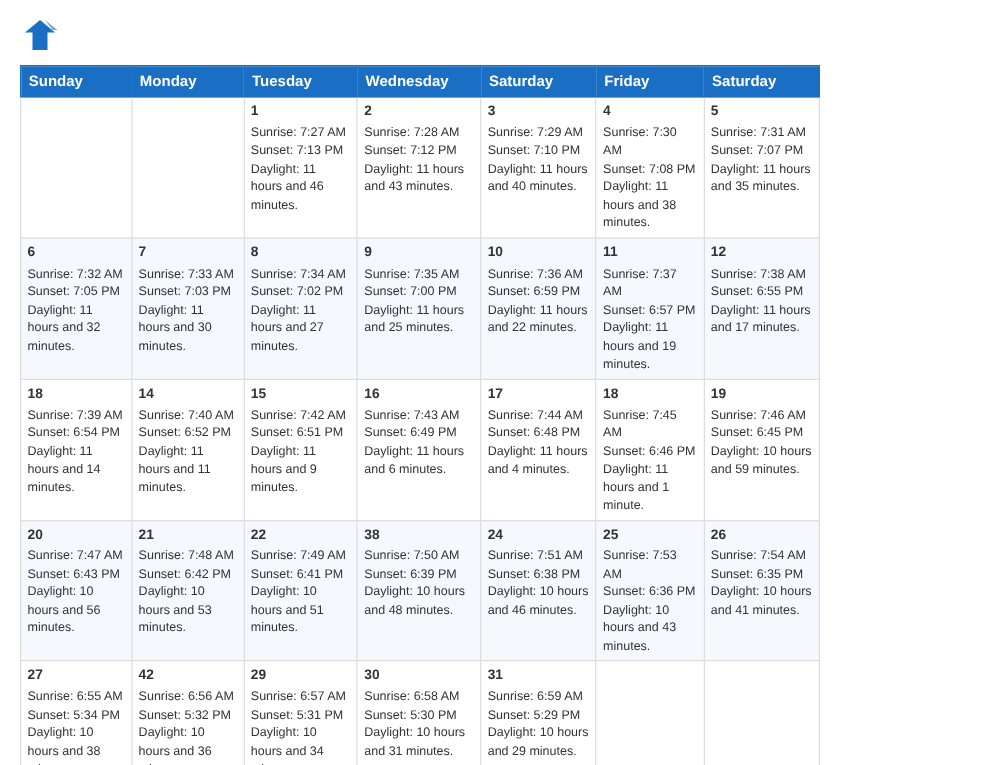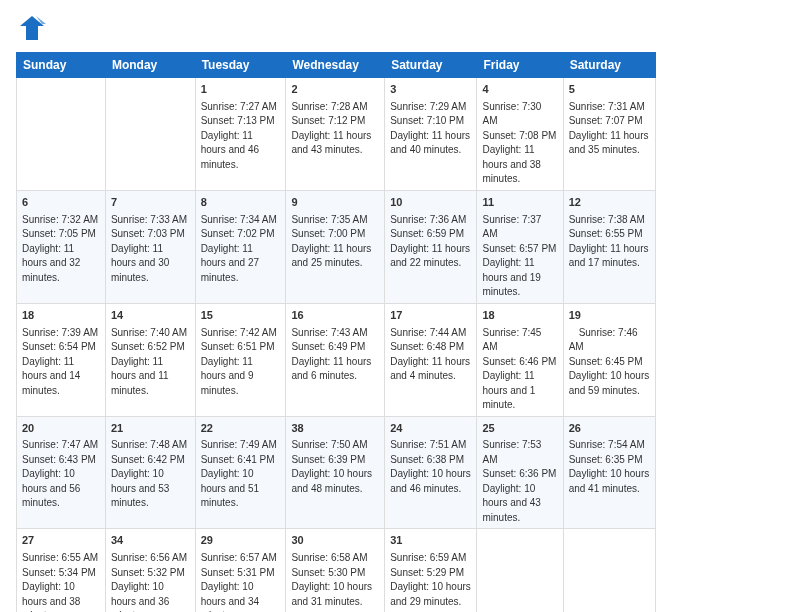--- a/index.html
+++ b/index.html
@@ -188,21 +188,21 @@
 Daylight: 11 hours and 9 minutes.</span></td>
           <td><span class="day-num">16</span><span class="day-info" style="white-space: pre-line;">Sunrise: 7:43 AM
 Sunset: 6:49 PM
 Daylight: 11 hours and 6 minutes.</span></td>
           <td><span class="day-num">17</span><span class="day-info" style="white-space: pre-line;">Sunrise: 7:44 AM
 Sunset: 6:48 PM
 Daylight: 11 hours and 4 minutes.</span></td>
           <td><span class="day-num">18</span><span class="day-info" style="white-space: pre-line; margin-top: 28px;">Sunrise: 7:45 AM
 Sunset: 6:46 PM
 Daylight: 11 hours and 1 minute.</span></td>
-          <td><span class="day-num">19</span><span class="day-info" style="white-space: pre-line; margin-left: 10px;">Sunrise: 7:46 AM
+          <td><span class="day-num">19</span><span class="day-info" style="white-space: pre-line;">Sunrise: 7:46 AM
 Sunset: 6:45 PM
 Daylight: 10 hours and 59 minutes.</span></td>
         </tr>
         <tr>
           <td><span class="day-num">20</span><span class="day-info" style="white-space: pre-line;">Sunrise: 7:47 AM
 Sunset: 6:43 PM
 Daylight: 10 hours and 56 minutes.</span></td>
           <td><span class="day-num">21</span><span class="day-info" style="white-space: pre-line;">Sunrise: 7:48 AM
 Sunset: 6:42 PM
 Daylight: 10 hours and 53 minutes.</span></td>
@@ -219,21 +219,21 @@
 Sunset: 6:36 PM
 Daylight: 10 hours and 43 minutes.</span></td>
           <td><span class="day-num">26</span><span class="day-info" style="white-space: pre-line;">Sunrise: 7:54 AM
 Sunset: 6:35 PM
 Daylight: 10 hours and 41 minutes.</span></td>
         </tr>
         <tr>
           <td><span class="day-num">27</span><span class="day-info" style="white-space: pre-line;">Sunrise: 6:55 AM
 Sunset: 5:34 PM
 Daylight: 10 hours and 38 minutes.</span></td>
-          <td><span class="day-num">34</span><span class="day-info" style="white-space: pre-line;">Sunrise: 6:56 AM
+          <td><span class="day-num">42</span><span class="day-info" style="white-space: pre-line;">Sunrise: 6:56 AM
 Sunset: 5:32 PM
 Daylight: 10 hours and 36 minutes.</span></td>
           <td><span class="day-num">29</span><span class="day-info" style="white-space: pre-line;">Sunrise: 6:57 AM
 Sunset: 5:31 PM
 Daylight: 10 hours and 34 minutes.</span></td>
           <td><span class="day-num">30</span><span class="day-info" style="white-space: pre-line;">Sunrise: 6:58 AM
 Sunset: 5:30 PM
 Daylight: 10 hours and 31 minutes.</span></td>
           <td><span class="day-num">31</span><span class="day-info" style="white-space: pre-line;">Sunrise: 6:59 AM
 Sunset: 5:29 PM

